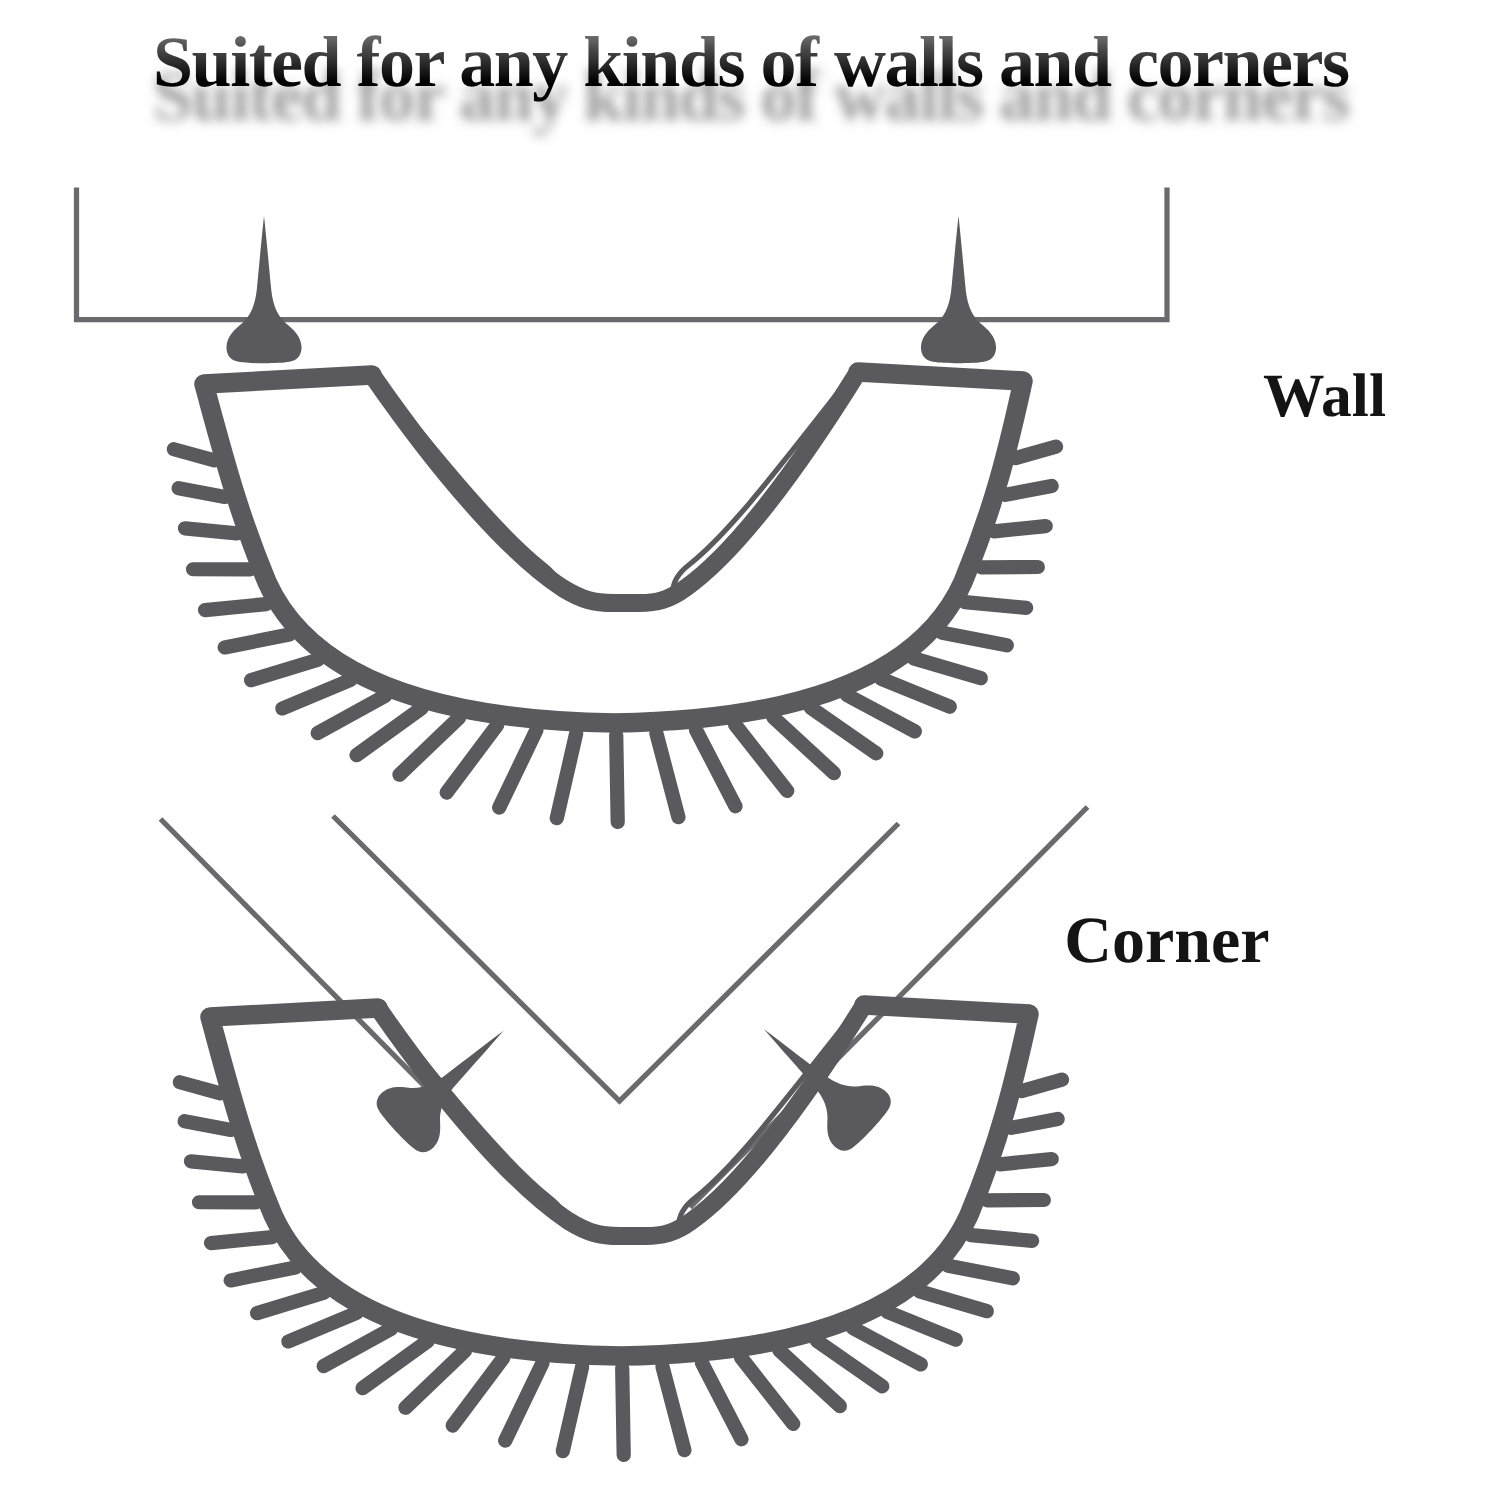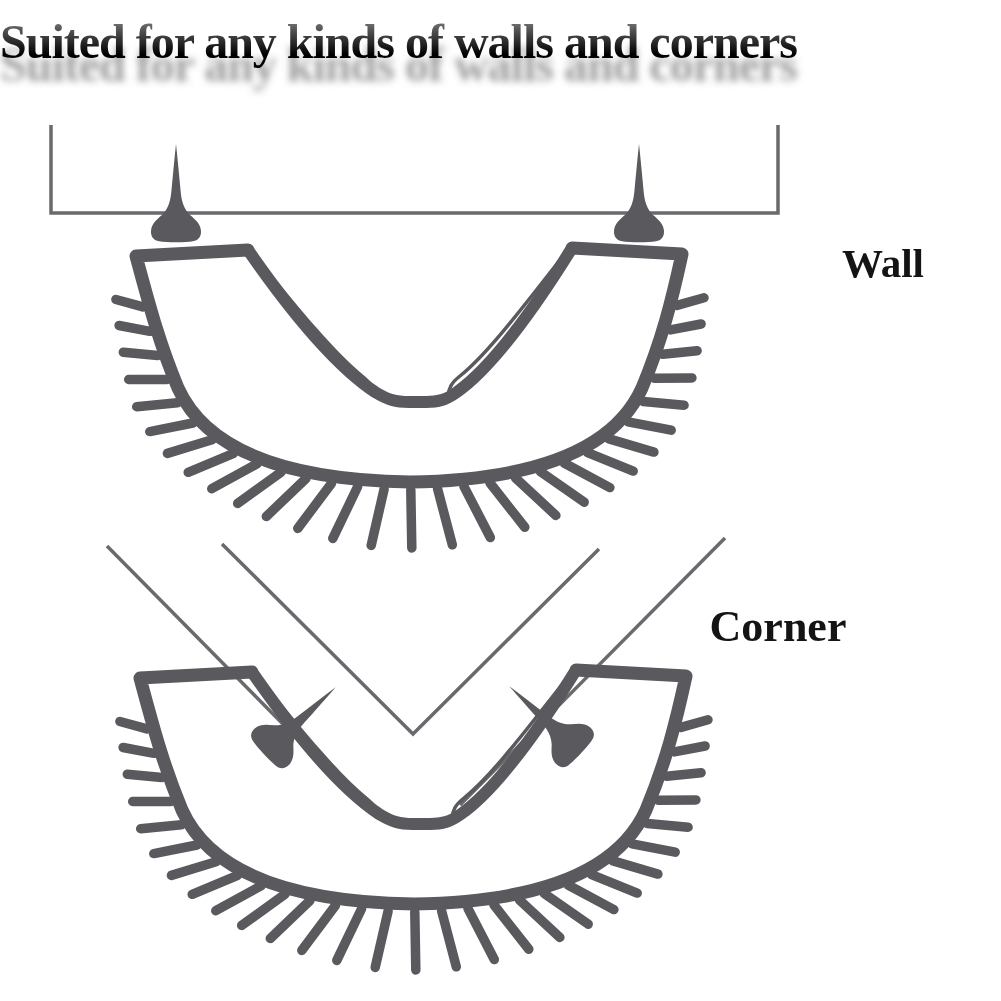--- a/index.html
+++ b/index.html
@@ -1,20 +1,20 @@
 <!DOCTYPE html>
 <html style="--page-bg: #ffffff; --artwork-thick: #59595e; --artwork-thin: #6a6a6e; --label-ink: #141414; --title-top: #8d8d8d; --title-bottom: #000000; --title-shadow: rgba(75,75,75,0.55);"><head>
 <meta charset="utf-8">
 <style>
   html,body{margin:0;padding:0;background:#fff;}
   .page{position:relative;width:1001px;height:1001px;background:var(--page-bg,#fff);overflow:hidden;
         font-family:"Liberation Serif",serif;}
   
   .title-wrap{position:absolute;top:14px;left:0;width:100%;height:100px;}
-  .title-layer{position:absolute;left:0;width:100%;text-align:left;white-space:nowrap;
+  .title-layer{position:absolute;left:0;width:100%;text-align:center;white-space:nowrap;
                font-weight:bold;font-size:48px;letter-spacing:-1px;
                font-family:"Liberation Serif",serif;}
   .title-shadow{top:13px;color:transparent;text-shadow:0 10px 7px var(--title-shadow,rgba(75,75,75,.55));}
   .title-main{top:0;background:linear-gradient(180deg,var(--title-top,#8d8d8d) 2%,#4a4a4a 34%,var(--title-bottom,#000) 74%);
               -webkit-background-clip:text;background-clip:text;color:transparent;}
   
   svg{position:absolute;top:0;left:0;}
   .thick{fill:none;stroke:var(--artwork-thick,#59595e);stroke-width:13;stroke-linecap:round;stroke-linejoin:round;}
   .vwall{fill:none;stroke:var(--artwork-thick,#59595e);stroke-width:12;stroke-linecap:round;stroke-linejoin:round;}
   .blade{fill:none;stroke:var(--artwork-thick,#59595e);stroke-width:3.5;stroke-linecap:round;}

